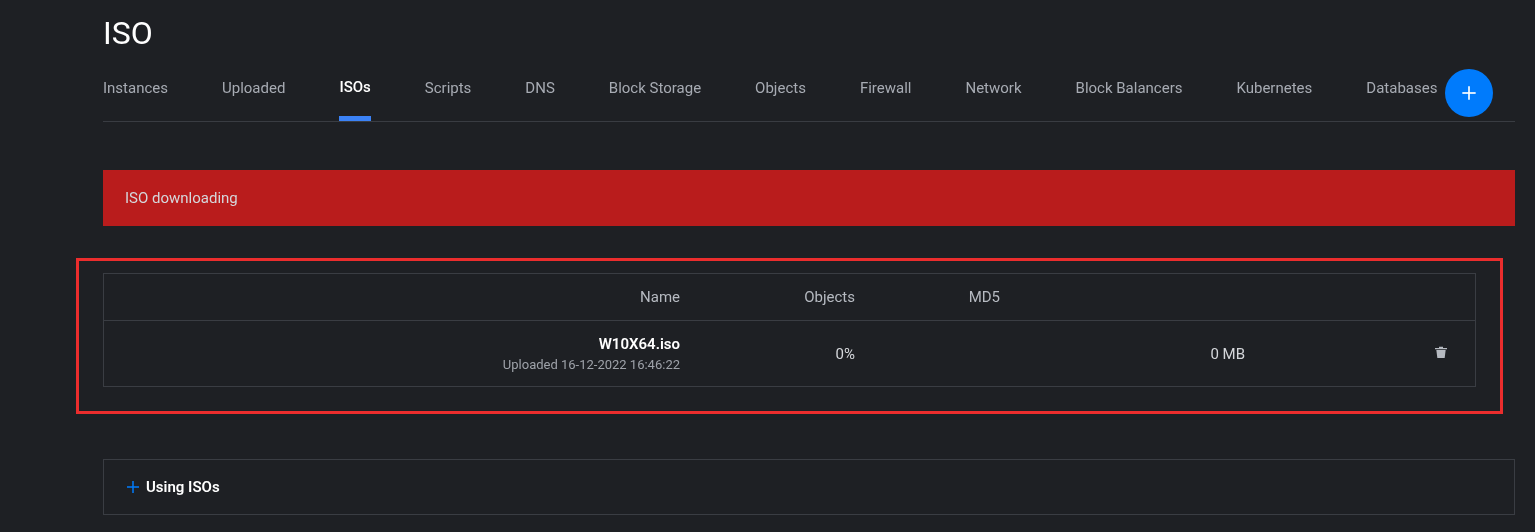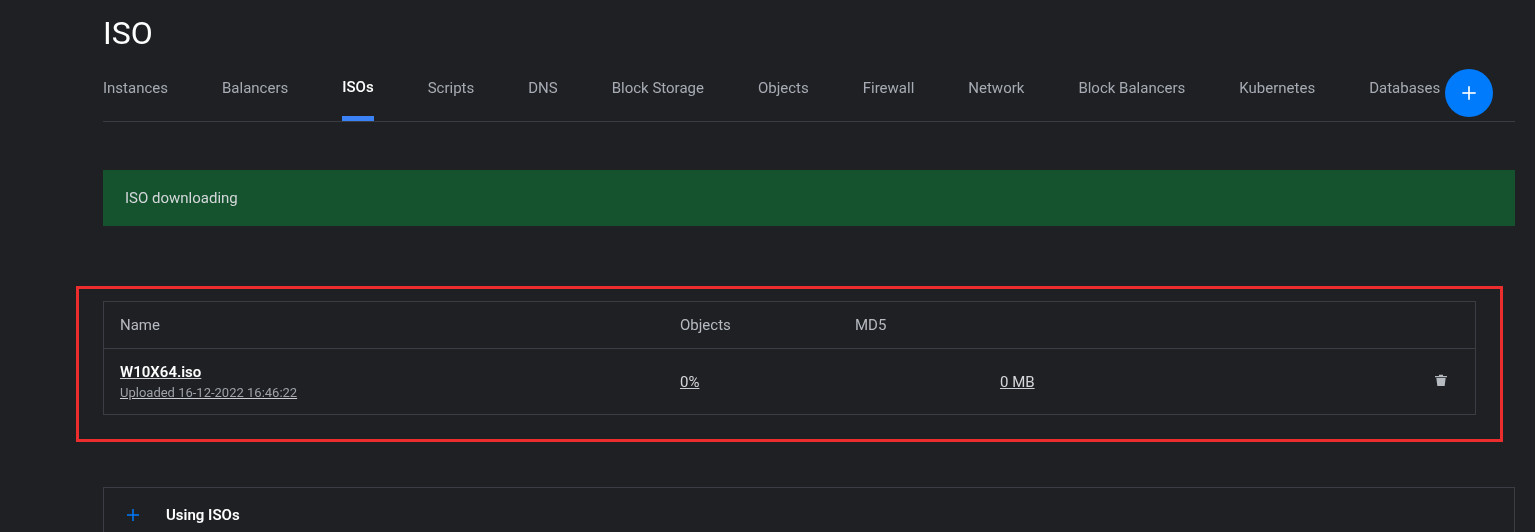--- a/index.html
+++ b/index.html
@@ -64,49 +64,49 @@
     }
     .add-button svg {
       width: 20px;
       height: 20px;
       stroke: #fff;
     }
     .content {
       padding-top: 48px;
     }
     .notice-banner {
-      background: #14532d;
+      background: #b91c1c;
       padding: 19px 22px;
       font-size: 15px;
       color: #d5d7db;
-      margin-bottom: 60px;
+      margin-bottom: 32px;
     }
     .highlight-box {
       border: 3px solid #eb2d2d;
       padding: 12px 24px 24px 24px;
       margin-left: -27px;
       margin-right: 12px;
+      text-align: right;
     }
     .table {
       border: 1px solid #3a3d43;
       width: 100%;
     }
     .table-header {
       display: flex;
       padding: 14px 16px;
       border-bottom: 1px solid #3a3d43;
       font-size: 15px;
       color: #b6bac1;
     }
     .table-row {
       display: flex;
       padding: 14px 16px;
       align-items: center;
       font-size: 15px;
-      text-decoration: underline;
     }
     .col-name { flex: 0 0 560px; }
     .col-status { flex: 0 0 175px; }
     .col-md5 { flex: 0 0 145px; }
     .col-size { flex: 0 0 245px; }
     .col-actions { flex: 1; text-align: right; padding-right: 10px; }
     .file-name {
       color: #ffffff;
       font-weight: 600;
       font-size: 15px;
@@ -128,21 +128,21 @@
     .delete-icon svg {
       width: 16px;
       height: 18px;
       fill: #b6bac1;
     }
     .using-panel {
       border: 1px solid #3a3d43;
       padding: 18px 20px;
       display: flex;
       align-items: center;
-      gap: 24px;
+      gap: 4px;
       margin-top: 45px;
       cursor: pointer;
     }
     .using-plus {
       width: 18px;
       height: 18px;
       display: flex;
       align-items: center;
       justify-content: center;
     }
@@ -159,21 +159,21 @@
   </style>
 </head>
 <body>
 
 <div class="container">
   <h1 class="page-title">ISO</h1>
 
   <div class="nav-wrapper">
     <div class="nav-tabs">
       <div class="nav-tab">Instances</div>
-      <div class="nav-tab">Balancers</div>
+      <div class="nav-tab">Uploaded</div>
       <div class="nav-tab active">ISOs</div>
       <div class="nav-tab">Scripts</div>
       <div class="nav-tab">DNS</div>
       <div class="nav-tab">Block Storage</div>
       <div class="nav-tab">Objects</div>
       <div class="nav-tab">Firewall</div>
       <div class="nav-tab">Network</div>
       <div class="nav-tab">Block Balancers</div>
       <div class="nav-tab">Kubernetes</div>
       <div class="nav-tab">Databases</div>

